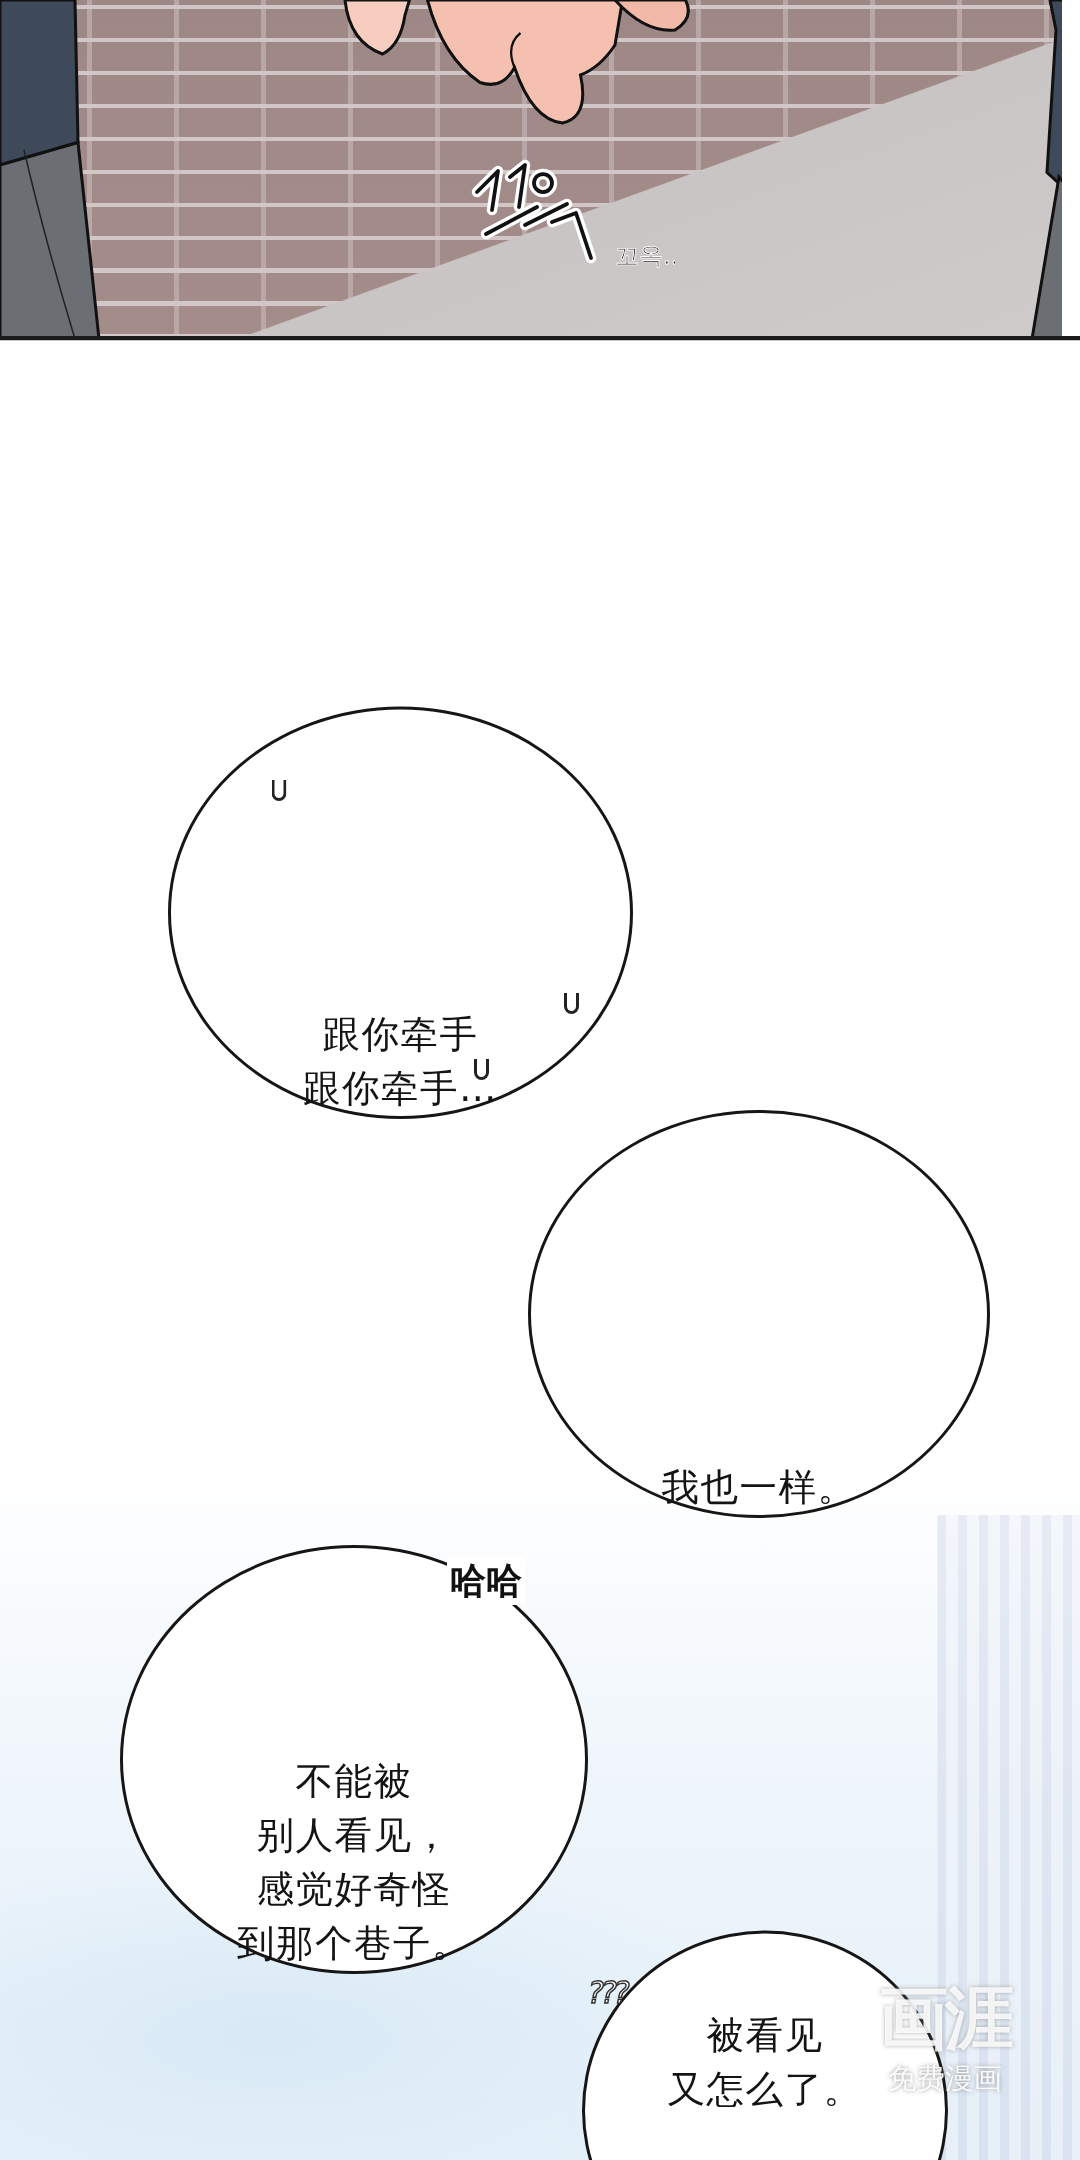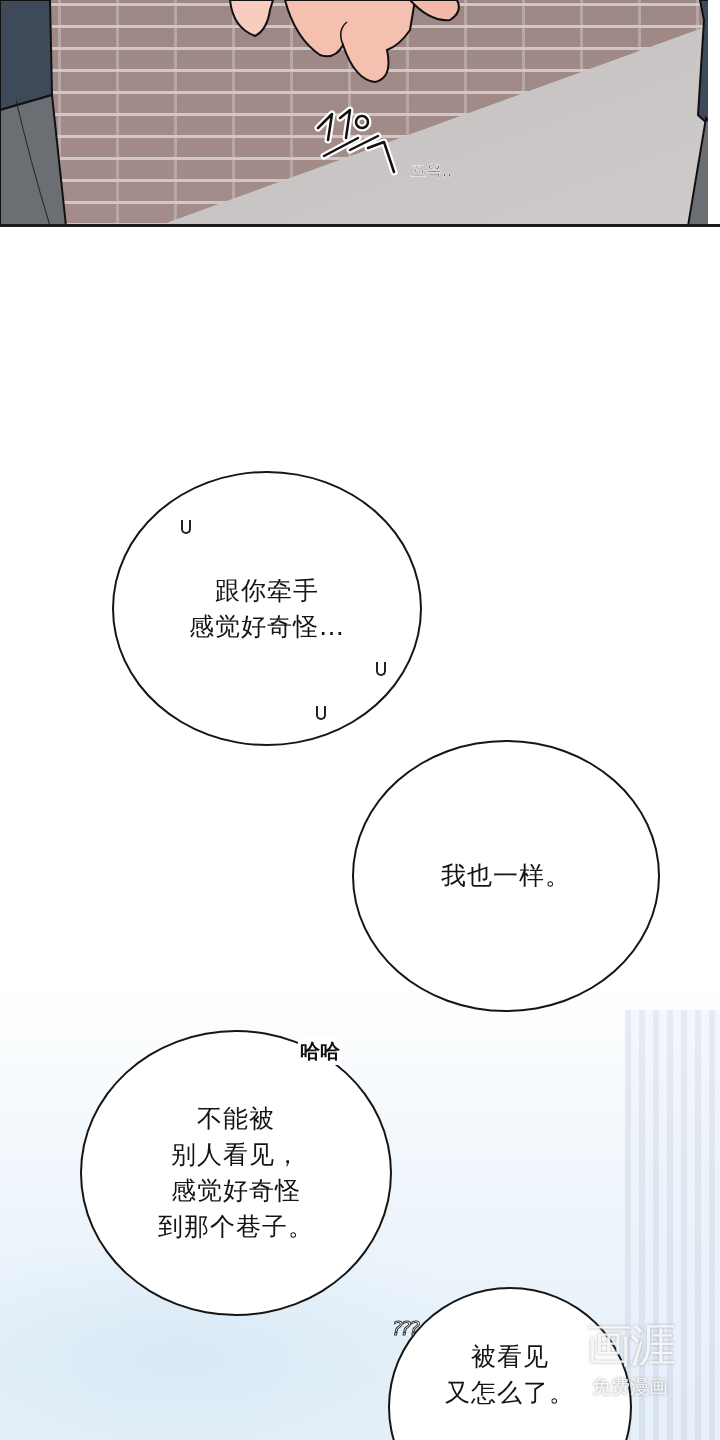--- a/index.html
+++ b/index.html
@@ -21,27 +21,27 @@
   .sfx{position:absolute;left:310px;top:100px;}
   .white-area{position:absolute;left:0;top:227px;width:720px;height:1213px;
     background:
       radial-gradient(ellipse 480px 180px at 180px 1130px, rgba(214,232,245,0.9), transparent 70%),
       radial-gradient(ellipse 300px 140px at 560px 1180px, rgba(220,234,246,0.7), transparent 70%),
       linear-gradient(180deg,#ffffff 0%,#ffffff 62%,#eef5fb 80%,#e6f1f9 100%);}
   .curtain{position:absolute;left:625px;top:1010px;width:95px;height:430px;
     background:repeating-linear-gradient(90deg, rgba(206,214,232,0.55) 0 6px, rgba(236,240,248,0.6) 6px 14px);
     opacity:.9;}
   .bubble{position:absolute;background:#fff;border:2.5px solid #161616;border-radius:50%;
-    display:flex;align-items:center;justify-content:center;text-align:center;box-sizing:border-box;}
+    display:flex;align-items:flex-end;justify-content:center;text-align:center;box-sizing:border-box;}
   .bubble-text{font-size:25px;line-height:36px;color:#141414;letter-spacing:1px;font-weight:500;}
   .sweat{position:absolute;width:6px;height:12px;border:2px solid #222;border-top:none;border-radius:0 0 5px 5px;}
-  .aside{position:absolute;font-size:20px;color:#111;font-weight:bold;}
+  .aside{position:absolute;font-size:24px;color:#111;font-weight:bold;}
   .aside-q{position:absolute;font-size:20px;color:#fff;-webkit-text-stroke:1px #333;font-style:italic;letter-spacing:-2px;}
   .watermark{position:absolute;left:565px;top:1318px;width:130px;text-align:center;}
-  .wm-logo{font-size:46px;font-weight:normal;color:rgba(255,255,255,0.85);letter-spacing:-2px;
+  .wm-logo{font-size:46px;font-weight:bold;color:rgba(255,255,255,0.85);letter-spacing:-2px;
     text-shadow:0 0 3px rgba(120,120,120,0.6);line-height:54px;}
   .wm-sub{font-size:19px;color:rgba(255,255,255,0.9);text-shadow:0 0 3px rgba(110,110,110,0.7);line-height:28px;}
 </style>
 </head>
 <body>
 
 <div class="panel-top">
   <div class="brick-rows"></div>
   <div class="floor"></div>
 
@@ -80,21 +80,21 @@
   </div>
 </div>
 <div class="border-line"></div>
 
 <div class="white-area"></div>
 <div class="curtain"></div>
 
 <div class="bubble" style="left:112px;top:471px;width:310px;height:275px;">
   <div class="bubble-text">
     <div>跟你牵手</div>
-    <div>感觉好奇怪…</div>
+    <div>跟你牵手…</div>
   </div>
 </div>
 <span class="sweat" style="left:181px;top:520px;"></span>
 <span class="sweat" style="left:376px;top:662px;"></span>
 <span class="sweat" style="left:316px;top:706px;"></span>
 
 <div class="bubble" style="left:352px;top:740px;width:308px;height:272px;">
   <div class="bubble-text">
     <div>我也一样。</div>
   </div>

